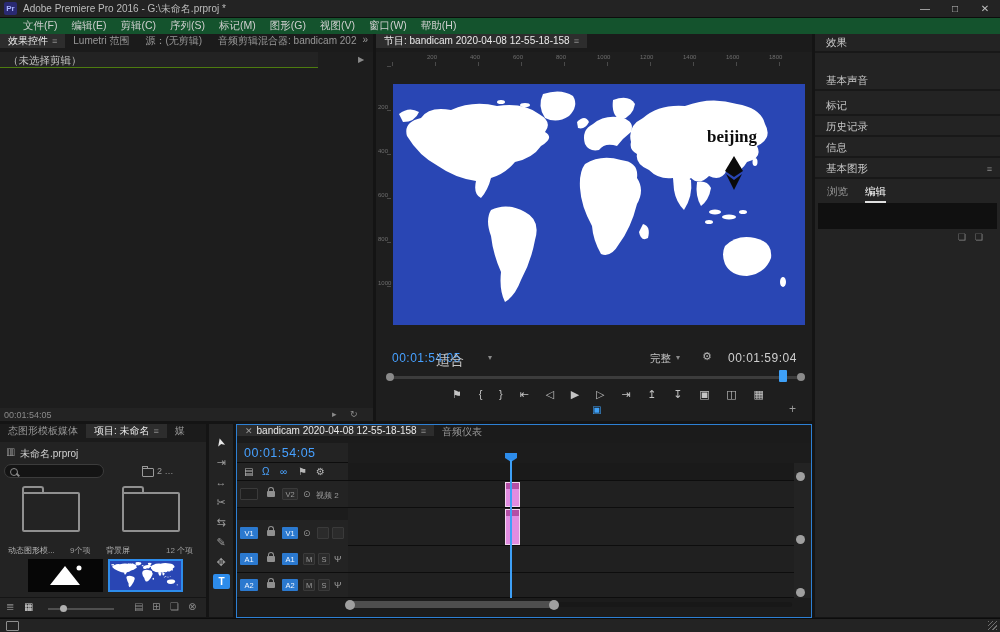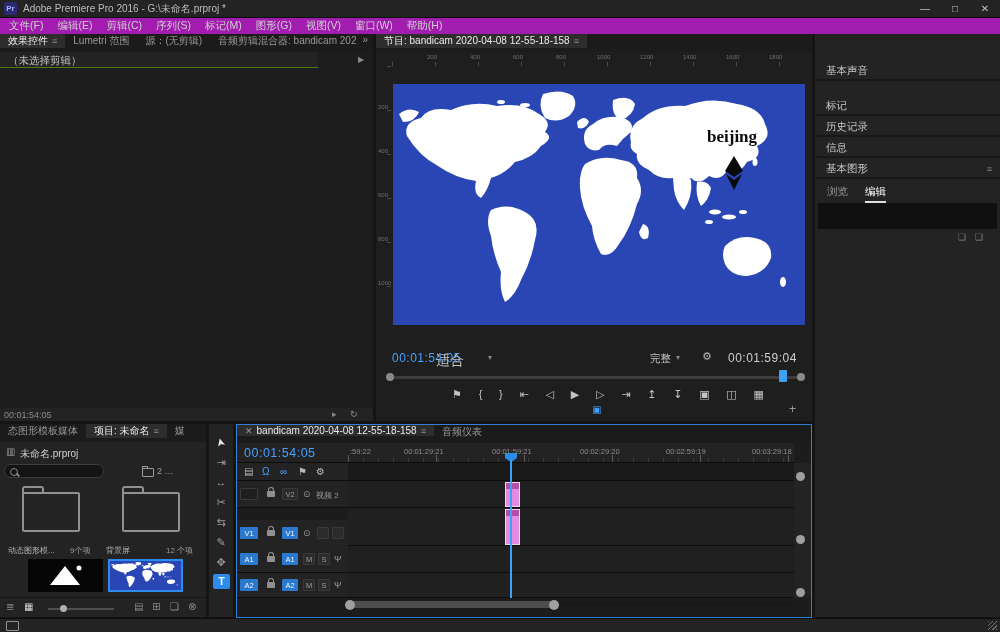--- a/index.html
+++ b/index.html
@@ -7,21 +7,21 @@
        font-family:"Liberation Sans","DejaVu Sans",sans-serif;font-size:11px;color:#c8c8c8;
        cursor:default}
   .abs{position:absolute}
   
   .titlebar{position:absolute;left:0;top:0;width:1000px;height:18px;background:#232323;
             display:flex;align-items:center;border-bottom:1px solid #0c0c0c;box-sizing:border-box}
   .prlogo{width:13px;height:13px;margin:0 6px 0 4px;background:#2a2a72;color:#a9b4ff;font-size:8px;
           font-weight:bold;display:flex;align-items:center;justify-content:center;border-radius:2px;flex:0 0 auto}
   .apptitle{flex:1;font-size:10px;color:#bcbcbc;white-space:nowrap;overflow:hidden}
   .wbtn{width:30px;height:17px;display:flex;align-items:center;justify-content:center;font-size:10px;color:#c0c0c0}
-  .menubar{position:absolute;left:0;top:18px;width:1000px;height:16px;background:#a21caf;display:flex;align-items:center;padding-left:2px;box-sizing:border-box}
+  .menubar{position:absolute;left:0;top:18px;width:1000px;height:16px;background:#14532d;display:flex;align-items:center;padding-left:16px;box-sizing:border-box}
   .menuitem{padding:0 7px;font-size:10.5px;color:#cfcfcf;white-space:nowrap}
   
   .tabbar{position:absolute;background:#1b1b1b;display:flex;align-items:flex-start;font-size:10px;color:#989898;overflow:hidden;white-space:nowrap}
   .tab{display:flex;align-items:center;gap:4px;padding:0 8px;flex:0 0 auto;overflow:hidden}
   .tab.shrink{flex:0 1 auto;min-width:0}
   .tab.active{background:#2d2d2d;color:#eaeaea}
   .pmenu{font-size:9px;color:#8a8a8a}
   .overflow-ind{margin-left:auto;display:flex;align-items:center;padding:0 5px;color:#9a9a9a;font-size:10px}
   
   .sb-row{position:absolute;left:815px;width:185px;height:19px;background:#232323;display:flex;align-items:center;
@@ -195,21 +195,24 @@
     <span>↥</span>
     <span>↧</span>
     <span>▣</span>
     <span>◫</span>
     <span>▦</span>
   </div>
   <span class="abs" style="left:592px;top:404px;font-size:10px;color:#3ea0f7">▣</span>
   <span class="abs" style="left:789px;top:402px;font-size:12px;color:#9a9a9a">+</span>
 
   <div class="abs" style="left:815px;top:34px;width:185px;height:583px;background:#232323"></div>
-  <div class="sb-row" style="top:62px">
+  <div class="sb-row" style="top:34px">
+      <span>效果</span>
+    </div>
+  <div class="sb-row" style="top:72px">
       <span>基本声音</span>
     </div>
   <div class="sb-row" style="top:97px">
       <span>标记</span>
     </div>
   <div class="sb-row" style="top:118px">
       <span>历史记录</span>
     </div>
   <div class="sb-row" style="top:139px">
       <span>信息</span>
@@ -314,30 +317,20 @@
       <span class="pmenu">≡</span>
     </div>
     <div class="tab">
         <span>音频仪表</span>
       </div>
   </div>
 
   <div class="abs" style="left:237px;top:443px;width:111px;height:20px;background:#232323;border-bottom:1px solid #0d0d0d;box-sizing:border-box">
     <span class="tc-blue" style="position:absolute;left:7px;top:3px;font-size:12.5px">00:01:54:05</span>
   </div>
-  <div class="abs" style="left:348px;top:443px;width:446px;height:20px;background:#232323;border-bottom:1px solid #0d0d0d;box-sizing:border-box;overflow:hidden">
-    <div class="abs" style="left:0;top:0;width:100%;height:100%;background:repeating-linear-gradient(90deg,#3c3c3c 0 1px,transparent 1px 15px) left bottom/100% 4px no-repeat"></div>
-    <div class="abs" style="left:0;top:0;width:100%;height:100%;background:repeating-linear-gradient(90deg,#5a5a5a 0 1px,transparent 1px 88px) left bottom/100% 7px no-repeat"></div>
-    <span class="tl-label" style="left:2px">:59:22</span>
-    <span class="tl-label" style="left:56px">00:01:29:21</span>
-    <span class="tl-label" style="left:144px">00:01:59:21</span>
-    <span class="tl-label" style="left:232px">00:02:29:20</span>
-    <span class="tl-label" style="left:318px">00:02:59:19</span>
-    <span class="tl-label" style="left:404px">00:03:29:18</span>
-  </div>
 
   <div class="abs" style="left:237px;top:463px;width:111px;height:18px;background:#232323;border-bottom:1px solid #0d0d0d;box-sizing:border-box">
     <span class="abs" style="left:7px;top:3px;font-size:10px;color:#b8b8b8">▤</span>
     <span class="abs" style="left:25px;top:3px;font-size:10px;color:#4aa3ff">Ω</span>
     <span class="abs" style="left:43px;top:3px;font-size:10px;color:#4aa3ff">∞</span>
     <span class="abs" style="left:61px;top:3px;font-size:10px;color:#b8b8b8">⚑</span>
     <span class="abs" style="left:79px;top:3px;font-size:10px;color:#b8b8b8">⚙</span>
   </div>
 
   <div class="lane" style="top:463px;height:18px;background:#1a1a1a"></div>

